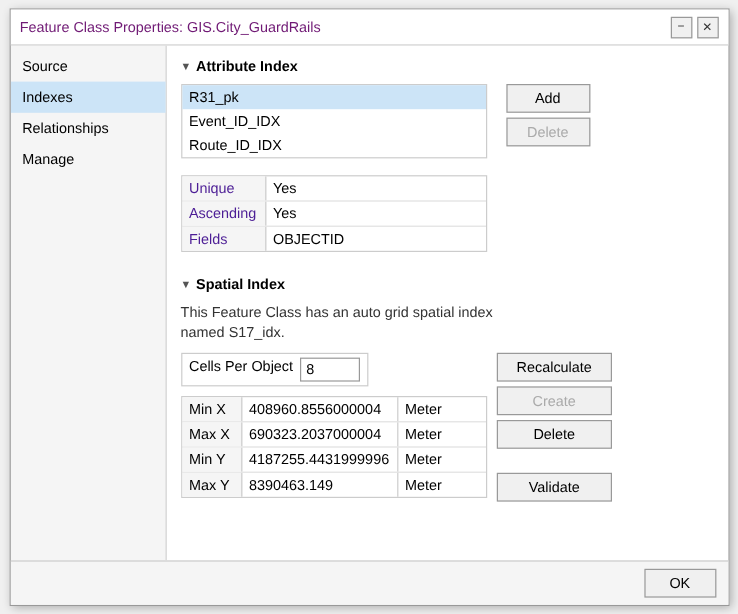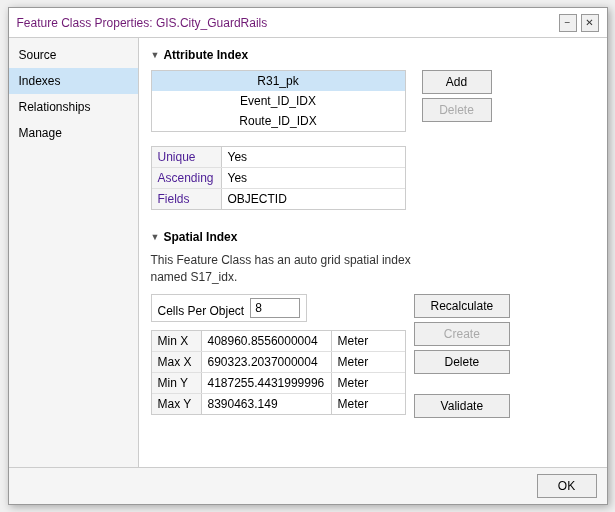--- a/index.html
+++ b/index.html
@@ -96,21 +96,20 @@
     .index-list {
       border: 1px solid #ccc;
       background: #fff;
       margin-bottom: 8px;
       width: 255px;
     }
     .index-list-item {
       padding: 3px 6px;
       cursor: pointer;
       font-size: 12px;
-      text-align: center;
     }
     .index-list-item.selected {
       background: #cce4f7;
     }
     .attr-section {
       display: flex;
       gap: 8px;
       margin-bottom: 10px;
     }
     .btn {
@@ -173,21 +172,21 @@
     }
     .cells-input {
       border: 1px solid #999;
       width: 50px;
       padding: 2px 4px;
       font-size: 12px;
     }
     .cells-row-outer {
       border: 1px solid #ccc;
       display: inline-flex;
-      align-items: flex-end;
+      align-items: flex-start;
       padding: 3px 6px;
       background: #fff;
       margin-bottom: 8px;
     }
     .extents-table {
       border: 1px solid #ccc;
       background: #fff;
       width: 255px;
     }
     .extent-row {

